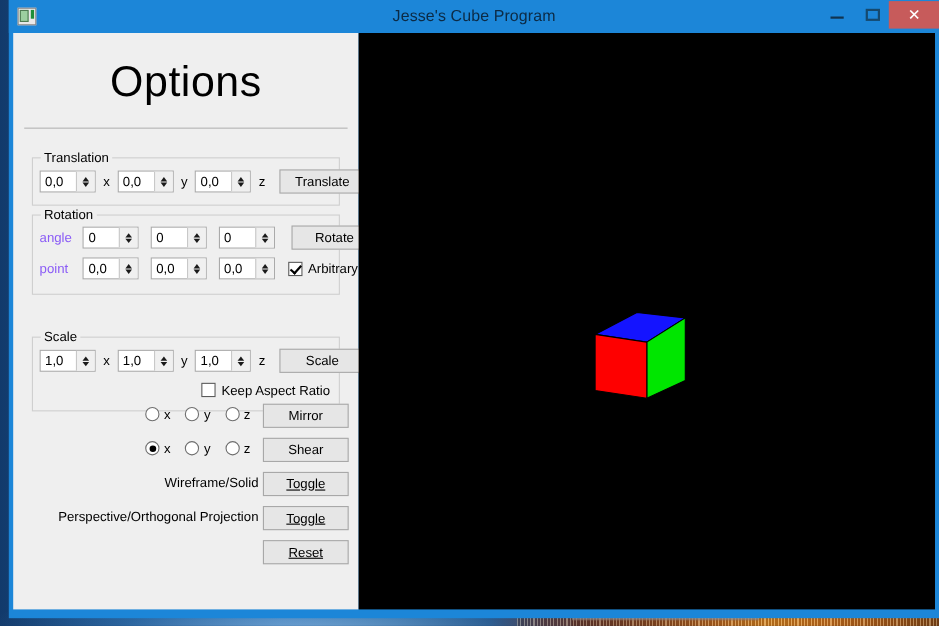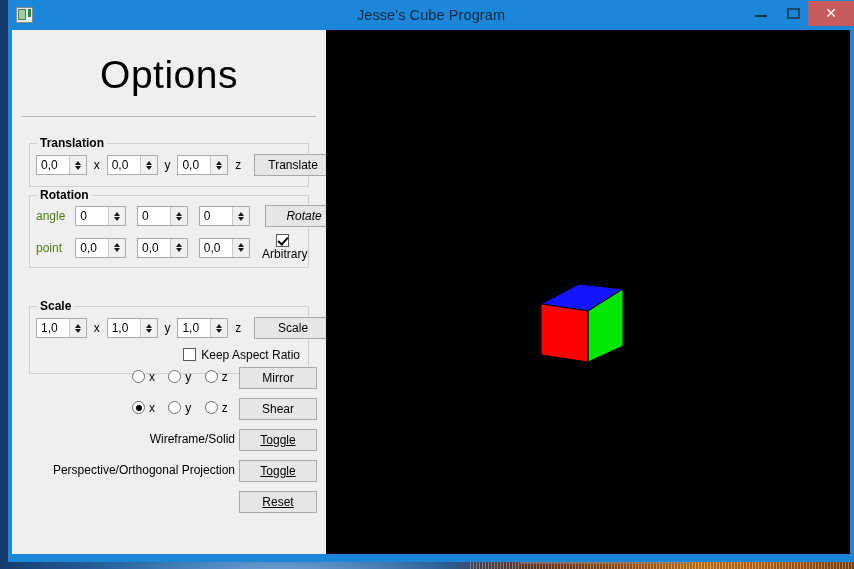--- a/index.html
+++ b/index.html
@@ -187,21 +187,20 @@
     border: 1px solid #cfcfcf;
     box-sizing: border-box;
   }
   .group-legend {
     position: absolute;
     top: -8px; left: 7px;
     background: #efefef;
     padding: 0 3px;
     font-size: 12px;
     color: #000;
-    font-weight: bold;
   }
   #group-translation { left: 17px; top: 113px; width: 280px; height: 44px; }
   #group-rotation    { left: 17px; top: 165px; width: 280px; height: 73px; }
   #group-scale       { left: 17px; top: 245px; width: 280px; height: 68px; margin-top: 31px; }
 
   
   .spinner {
     display: inline-flex;
     align-items: stretch;
     height: 20px;
@@ -245,21 +244,21 @@
     text-align: center;
     vertical-align: middle;
     color: #000;
   }
   .row-label {
     display: inline-block;
     width: 36px;
     font-size: 12px;
     text-align: left;
     vertical-align: middle;
-    color: #4d7c0f;
+    color: #8b5cf6;
   }
 
   
   .btn {
     display: inline-block;
     background: #e6e6e6;
     border: 1px solid #a8a8a8;
     font-size: 12px;
     text-align: center;
     color: #000;
@@ -449,21 +448,21 @@
           <span style="display:inline-block;width:4px;"></span>
 
           <span class="spinner">
             <span class="sp-value">0</span>
             <span class="sp-buttons">
               <span class="sp-arrow sp-up"></span>
               <span class="sp-arrow sp-down"></span>
             </span>
           </span>
 
-          <span class="btn" style="width:78px; margin-left:12px;font-style:italic;">Rotate</span>
+          <span class="btn" style="width:78px; margin-left:12px;">Rotate</span>
         </div>
 
         <div style="position:absolute; left:6px; top:38px; white-space:nowrap;">
           <span class="row-label">point</span>
 
           <span class="spinner">
             <span class="sp-value">0,0</span>
             <span class="sp-buttons">
               <span class="sp-arrow sp-up"></span>
               <span class="sp-arrow sp-down"></span>
@@ -481,21 +480,21 @@
           <span style="display:inline-block;width:4px;"></span>
 
           <span class="spinner">
             <span class="sp-value">0,0</span>
             <span class="sp-buttons">
               <span class="sp-arrow sp-up"></span>
               <span class="sp-arrow sp-down"></span>
             </span>
           </span>
 
-          <span class="checkbox-wrap" style="margin-left:9px;flex-direction:column;">
+          <span class="checkbox-wrap" style="margin-left:9px;">
             <span class="cb-box checked"></span>
             <span>Arbitrary</span>
           </span>
         </div>
       </div>
 
       <div class="groupbox" id="group-scale">
         <span class="group-legend">Scale</span>
 
         <div style="position:absolute; left:6px; top:10px; white-space:nowrap;">

